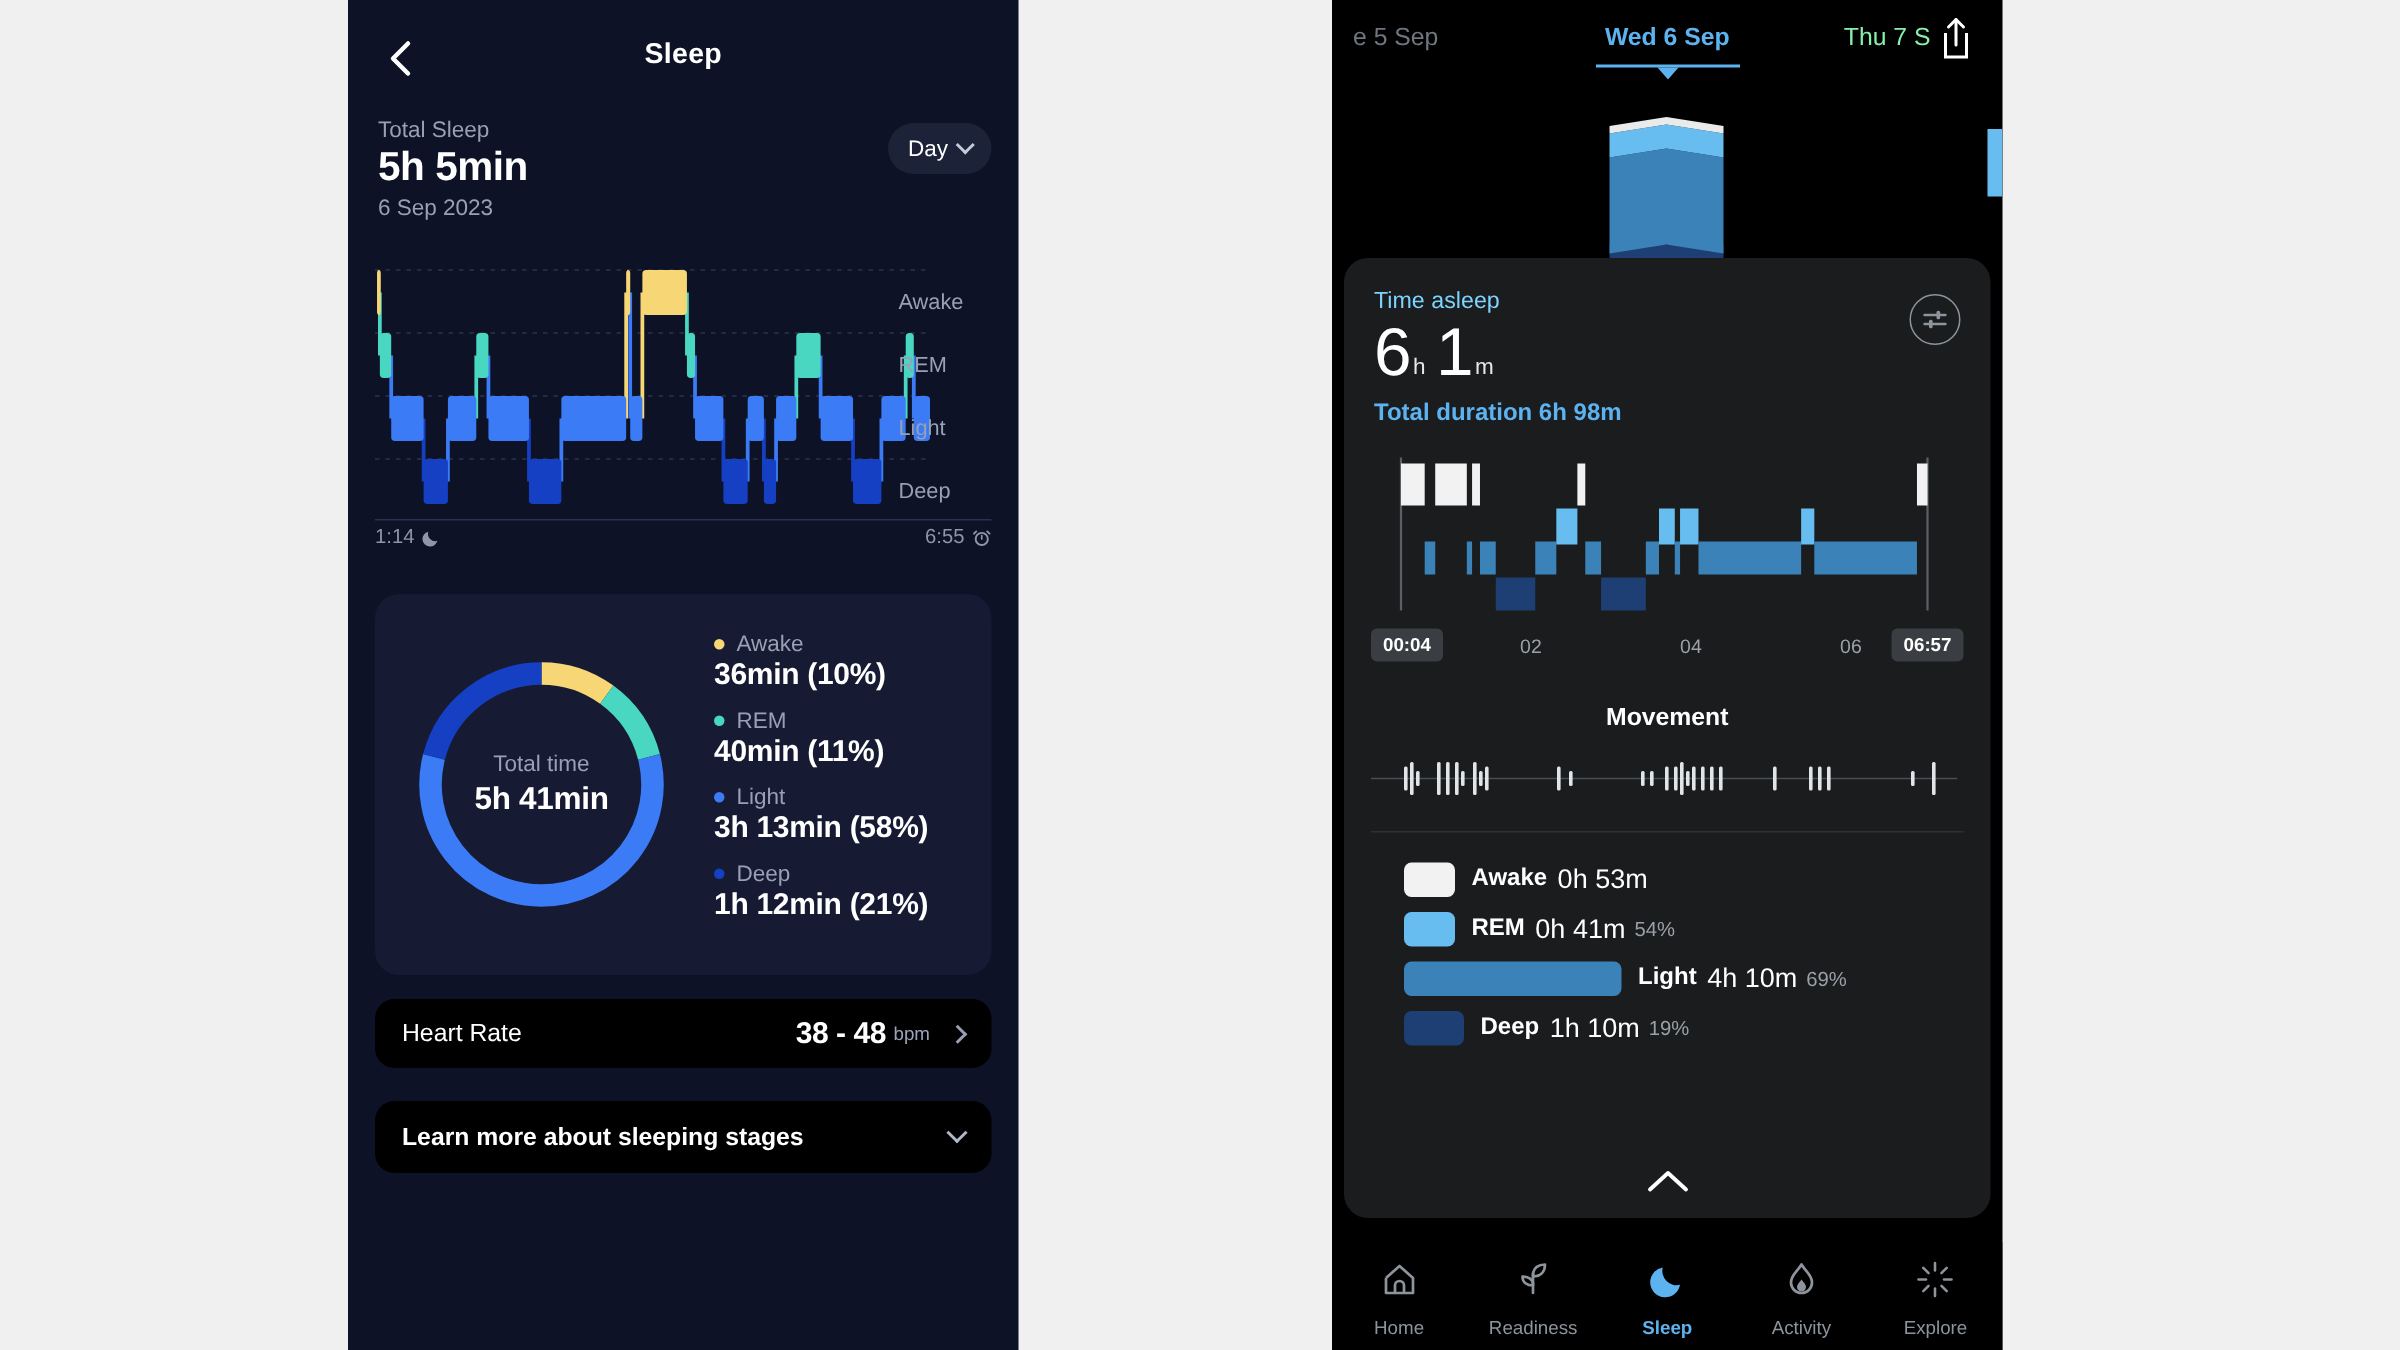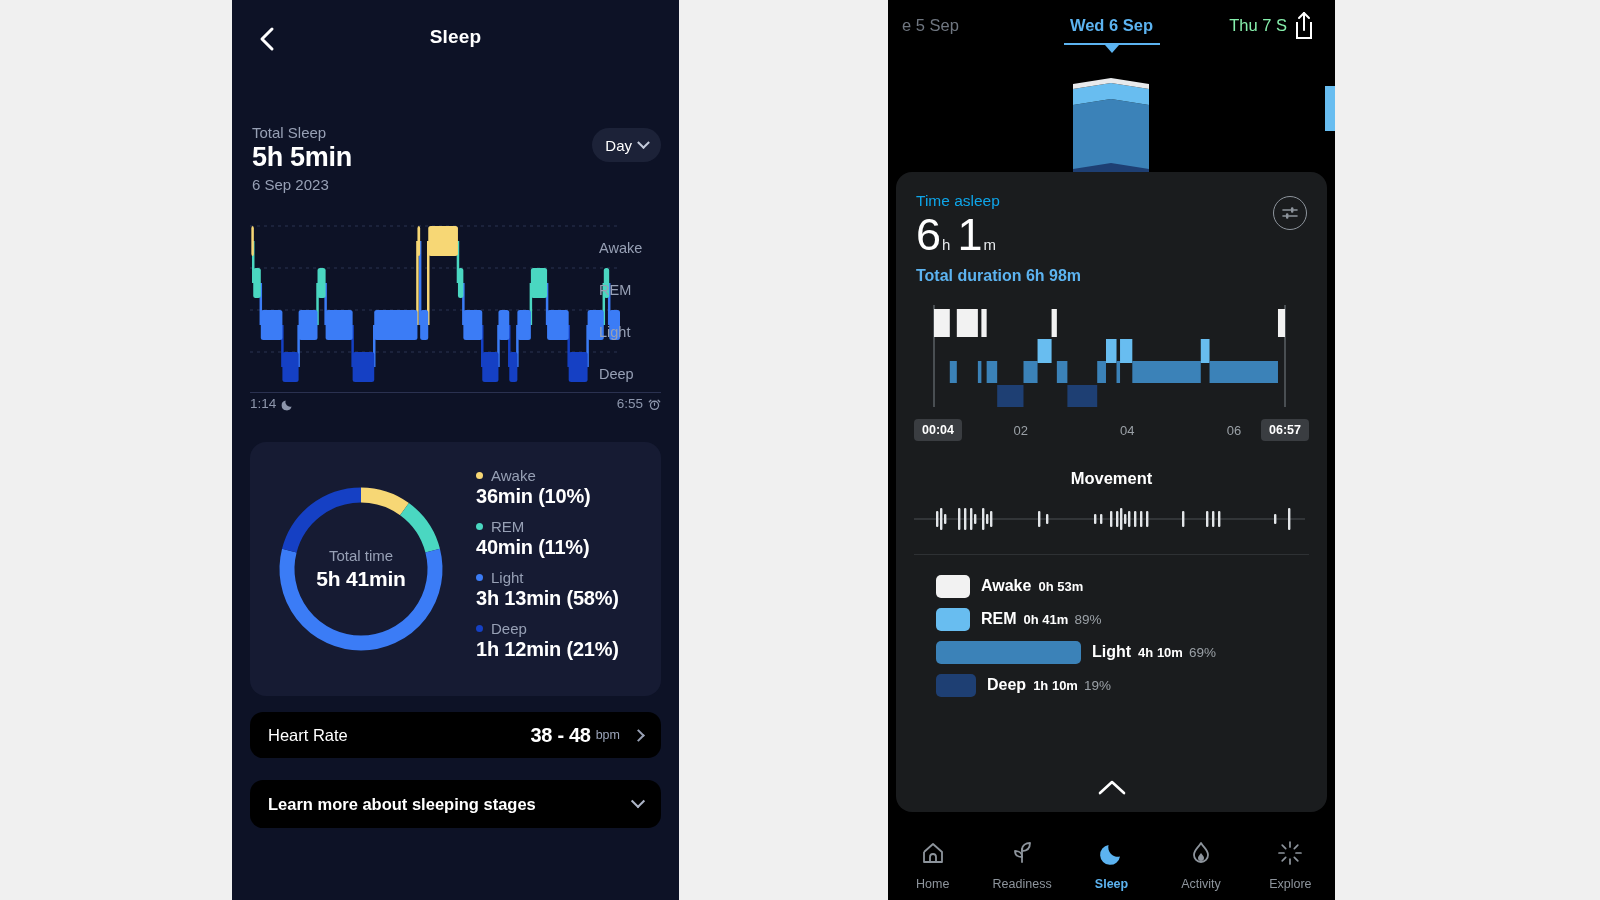--- a/index.html
+++ b/index.html
@@ -18,21 +18,21 @@
   }
   .l-header { position: relative; height: 78px; }
   .l-back {
     position: absolute; left: 18px; top: 22px; width: 34px; height: 34px;
     display: flex; align-items: center; justify-content: center; cursor: pointer;
   }
   .l-title {
     position: absolute; left: 0; right: 0; top: 26px; text-align: center;
     font-size: 19px; font-weight: bold; letter-spacing: .2px;
   }
-  .l-summary { position: relative; padding: 0 20px; height: 92px; margin-top: 46px; }
+  .l-summary { position: relative; padding: 0 20px; height: 92px; }
   .l-sum-label { font-size: 15px; color: #97a0b5; margin-bottom: 2px; }
   .l-sum-value { font-size: 27px; font-weight: bold; letter-spacing: -.3px; line-height: 1.05; }
   .l-sum-date { font-size: 15px; color: #97a0b5; margin-top: 5px; }
   .l-daybtn {
     position: absolute; right: 18px; top: 4px; height: 34px; padding: 0 13px;
     background: #1c2238; border-radius: 17px; display: flex; align-items: center;
     gap: 7px; font-size: 15px; cursor: pointer;
   }
   .chev-d { width: 9px; height: 9px; border-right: 2px solid #c3cada; border-bottom: 2px solid #c3cada;
             transform: rotate(45deg) translate(-2px,-2px); }
@@ -106,21 +106,21 @@
   }
   .r-share { position: absolute; right: 12px; top: 10px; width: 34px; height: 36px; cursor: pointer; }
 
   .r-minibar { position: relative; height: 115px; }
 
   .r-sheet {
     position: absolute; left: 8px; right: 8px; top: 172px; height: 640px;
     background: #1a1c1e; border-radius: 16px; overflow: hidden;
   }
   .r-sheet-head { position: relative; padding: 20px 20px 0 20px; }
-  .r-asleep-lbl { font-size: 15.5px; color: #0ea5e9; }
+  .r-asleep-lbl { font-size: 15.5px; color: #7dd3fc; }
   .r-big { margin-top: 4px; display: flex; align-items: flex-end; }
   .r-big-num { font-size: 45px; font-weight: 300; line-height: .95; letter-spacing: -1px; }
   .r-big-unit { font-size: 15px; color: #e6e9ec; margin: 0 7px 4px 2px; }
   .r-total { margin-top: 10px; font-size: 16px; color: #5cb3f0; font-weight: bold; }
   .r-gear {
     position: absolute; right: 20px; top: 24px; width: 34px; height: 34px;
     border: 1.6px solid #8d949c; border-radius: 50%; cursor: pointer;
     display: flex; align-items: center; justify-content: center;
   }
 
@@ -135,21 +135,21 @@
   }
 
   .r-move-title { text-align: center; font-size: 16.5px; font-weight: bold; margin-top: 26px; }
   .r-move { position: relative; margin: 18px 18px 0 18px; height: 26px; }
   .r-divider { margin: 22px 18px 0 18px; height: 1px; background: #2e3134; }
 
   .r-legend { margin: 20px 0 0 40px; }
   .r-leg-row { display: flex; align-items: center; margin-bottom: 10px; }
   .r-leg-swatch { height: 23px; border-radius: 5px; }
   .r-leg-label { font-size: 16px; font-weight: bold; margin-left: 11px; }
-  .r-leg-dur { font-size: 13px; font-weight: bold; margin-left: 7px; }
+  .r-leg-dur { font-size: 18px; font-weight: normal; margin-left: 7px; }
   .r-leg-pct { font-size: 13.5px; color: #9aa0a6; margin-left: 6px; }
 
   .r-collapse {
     position: absolute; left: 0; right: 0; bottom: 14px; display: flex; justify-content: center;
     cursor: pointer;
   }
 
   .r-nav {
     position: absolute; left: 0; right: 0; bottom: 0; height: 72px; background: #000;
     display: flex; align-items: flex-start; padding-top: 12px;
@@ -448,21 +448,21 @@
       <div class="r-legend" id="right-legend">
           <div class="r-leg-row">
             <span class="r-leg-swatch" style="background: rgb(242, 242, 242); width: 34px;"></span>
             <span class="r-leg-label">Awake</span>
             <span class="r-leg-dur">0h 53m</span>
           </div>
           <div class="r-leg-row">
             <span class="r-leg-swatch" style="background: rgb(104, 189, 240); width: 34px;"></span>
             <span class="r-leg-label">REM</span>
             <span class="r-leg-dur">0h 41m</span>
-            <span class="r-leg-pct">89%</span>
+            <span class="r-leg-pct">54%</span>
           </div>
           <div class="r-leg-row">
             <span class="r-leg-swatch" style="background: rgb(59, 130, 184); width: 145px;"></span>
             <span class="r-leg-label">Light</span>
             <span class="r-leg-dur">4h 10m</span>
             <span class="r-leg-pct">69%</span>
           </div>
           <div class="r-leg-row">
             <span class="r-leg-swatch" style="background: rgb(30, 63, 115); width: 40px;"></span>
             <span class="r-leg-label">Deep</span>

